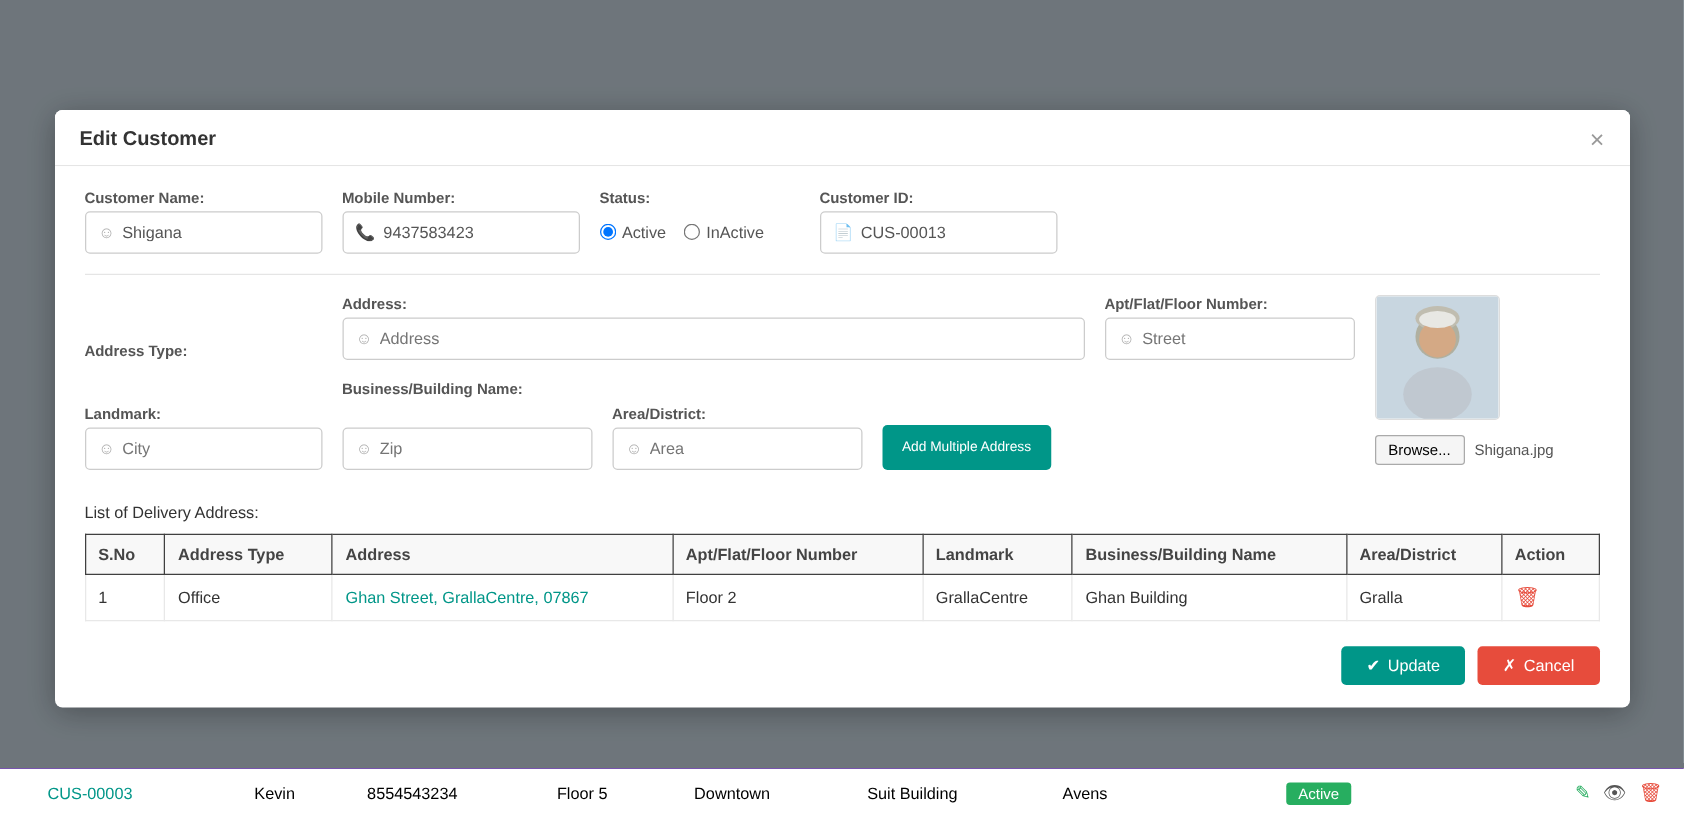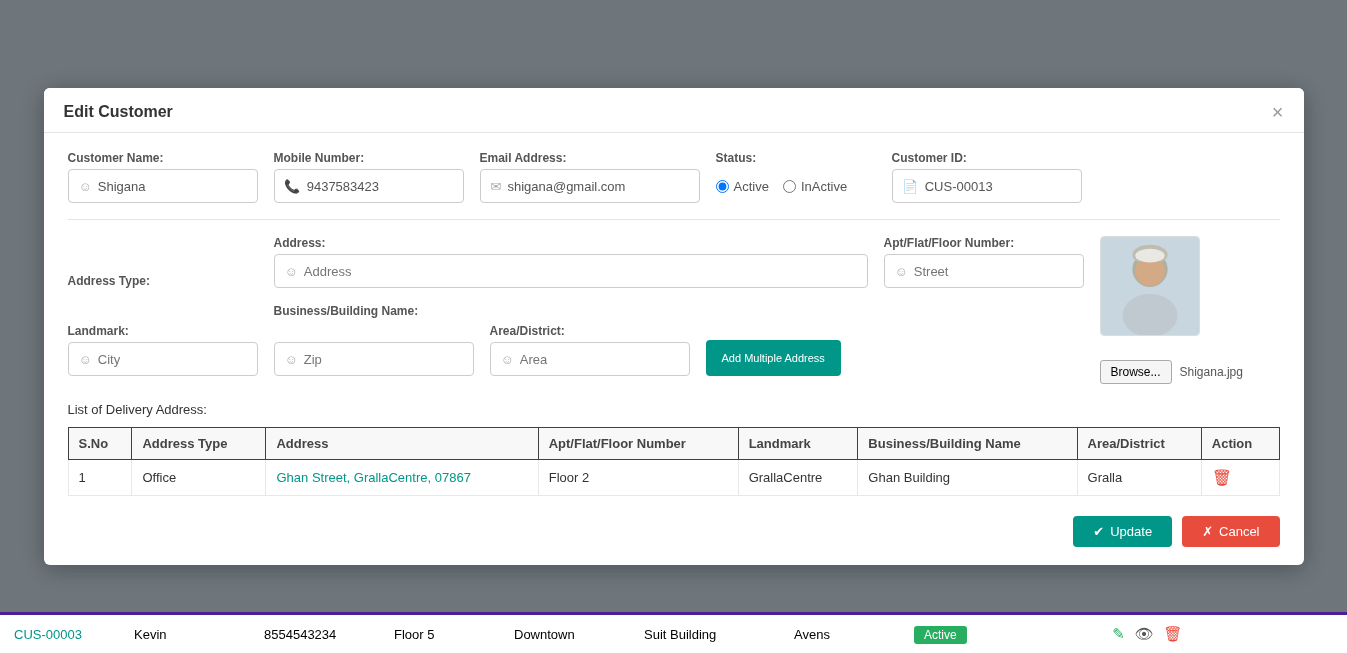--- a/index.html
+++ b/index.html
@@ -69,21 +69,21 @@
       display: flex; align-items: center; gap: 5px;
       font-size: 13px; font-weight: normal; color: #555; cursor: pointer;
     }
     .divider {
       border: none; border-top: 1px solid #e5e5e5; margin: 8px 0 16px 0;
     }
     .address-section {
       display: flex; gap: 16px; align-items: flex-start;
     }
     .address-left { flex: 1; }
-    .address-right { width: 180px; display: flex; flex-direction: column; align-items: flex-start; gap: 24px; }
+    .address-right { width: 180px; display: flex; flex-direction: column; align-items: flex-start; gap: 12px; }
     .photo-placeholder {
       width: 100px; height: 100px; border: 1px solid #ddd; border-radius: 4px;
       display: flex; align-items: center; justify-content: center; overflow: hidden;
     }
     .browse-row { display: flex; align-items: center; gap: 8px; }
     .btn-browse {
       border: 1px solid #aaa; background: #f5f5f5; padding: 4px 10px;
       border-radius: 3px; font-size: 12px; cursor: pointer;
     }
     .photo-name { font-size: 12px; color: #555; }
@@ -162,27 +162,20 @@
         </div>
 
         <div class="form-group" style="width:190px;">
           <label>Mobile Number:</label>
           <div class="input-icon">
             <span class="icon-sym">📞</span>
             <input type="text" value="9437583423" style="">
           </div>
         </div>
 
-        <div class="form-group" style="width:220px;">
-          <label>Email Address:</label>
-          <div class="input-icon">
-            <span class="icon-sym">✉</span>
-            <input type="text" value="shigana@gmail.com" style="">
-          </div>
-        </div>
 
         <div class="status-group" style="width:160px;">
           <label style="font-size:12px;font-weight:bold;color:#555;">Status:</label>
           <div class="status-options">
             <label>
               <input type="radio" name="status" value="Active" checked="" style="">
               <span>Active</span>
             </label>
             <label>
               <input type="radio" name="status" value="InActive" style="">
@@ -317,21 +310,21 @@
         <span>Update</span>
       </button>
       <button class="btn-cancel">
         <span>✗</span>
         <span>Cancel</span>
       </button>
     </div>
   </div>
 </div>
 
-<div style="position:fixed;bottom:0;left:0;width:100%;background:#fff;border-top:3px solid #4c1d95;z-index:0;">
+<div style="position:fixed;bottom:0;left:0;width:100%;background:#fff;border-top:1px solid #4c1d95;z-index:0;text-align:right;">
   <table style="width:100%;border-collapse:collapse;font-size:13px;">
     <tbody>
         <tr>
       <td style="padding:10px 14px;color:#009688;width:120px;">CUS-00003</td>
       <td style="padding:10px 14px;width:130px;">Kevin</td>
       <td style="padding:10px 14px;width:130px;">8554543234</td>
       <td style="padding:10px 14px;width:120px;">Floor 5</td>
       <td style="padding:10px 14px;width:130px;">Downtown</td>
       <td style="padding:10px 14px;width:150px;">Suit Building</td>
       <td style="padding:10px 14px;width:120px;">Avens</td>

